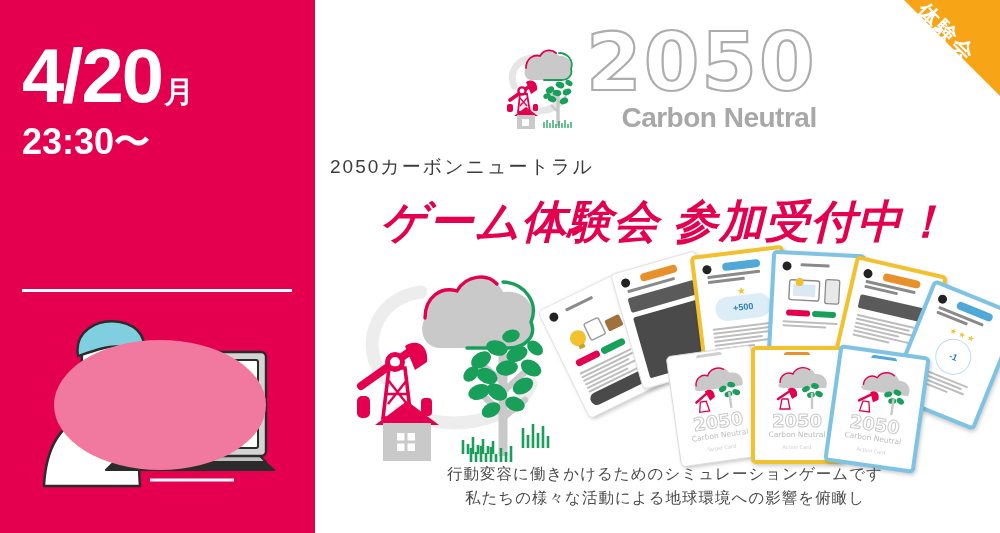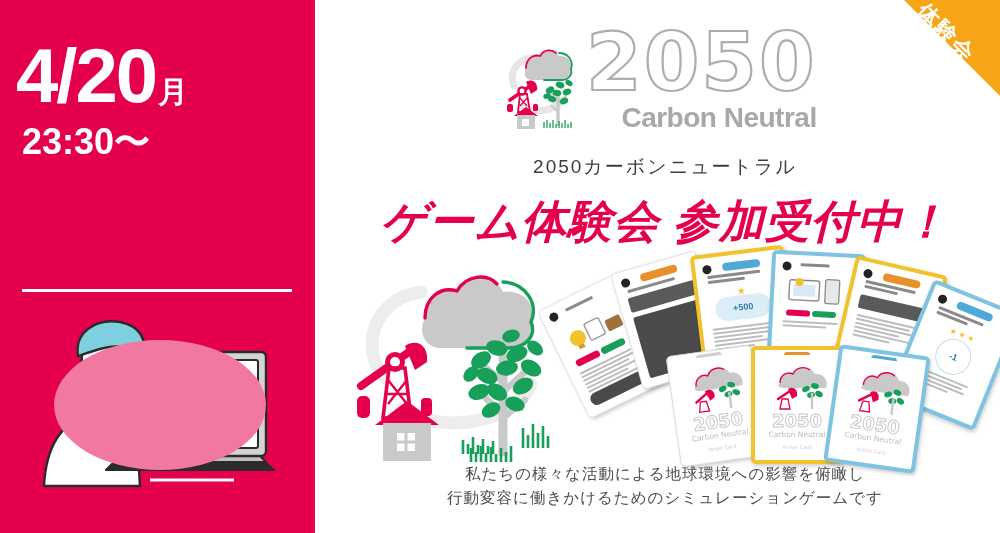--- a/index.html
+++ b/index.html
@@ -4,21 +4,21 @@
 <title>2050 Carbon Neutral</title>
 <style>
   html,body{margin:0;padding:0;background:#fff;}
   body{width:1000px;height:533px;overflow:hidden;
        font-family:"Liberation Sans","DejaVu Sans",sans-serif;}
   #stage{position:relative;width:1000px;height:533px;background:#ffffff;overflow:hidden;}
 
   
   #left-panel{position:absolute;left:0;top:0;width:315px;height:533px;
               background:#E4004F;overflow:hidden;}
-  #date-line{position:absolute;left:16px;top:38px;color:#fff;
+  #date-line{position:absolute;left:22px;top:38px;color:#fff;
              font-weight:bold;line-height:1;white-space:nowrap;}
   #date-main{font-size:76px;letter-spacing:-2px;vertical-align:baseline;}
   #date-dow{font-size:30px;font-weight:bold;margin-left:2px;}
   #time-line{position:absolute;left:22px;top:124px;color:#fff;
              font-size:36px;font-weight:bold;line-height:1;white-space:nowrap;}
   #venue-line{position:absolute;left:22px;top:198px;color:#fff;
               font-size:40px;font-weight:bold;line-height:1;white-space:nowrap;}
   #divider{position:absolute;left:22px;top:289px;width:270px;height:3px;background:#fff;}
 
   
@@ -39,21 +39,21 @@
   
   #logo-block{position:absolute;left:330px;top:26px;width:670px;height:150px;}
   #logo-row{position:absolute;left:170px;top:0;display:flex;align-items:flex-start;}
   #logo-mark{width:80px;height:90px;position:relative;margin-right:6px;margin-top:16px;}
   #logo-words{position:relative;}
   #logo-2050{font-size:80px;font-weight:bold;line-height:0.92;letter-spacing:2px;
              color:transparent;-webkit-text-stroke:2.2px #ADADAD;
              font-family:"DejaVu Sans",sans-serif;}
   #logo-cn{font-size:28px;font-weight:bold;color:#A8A8A8;letter-spacing:-0.5px;
            margin-top:2px;text-align:right;}
-  #logo-jp{position:absolute;left:0;top:128px;width:670px;text-align:center;
+  #logo-jp{position:absolute;left:0;top:128px;width:670px;
            font-size:19px;color:#3C3C3C;letter-spacing:2px;}
 
   
   #headline{position:absolute;left:330px;top:192px;width:670px;text-align:center;
             color:#E4004F;font-size:45px;font-weight:bold;font-style:italic;
             letter-spacing:1px;white-space:nowrap;
             text-shadow:2px 2px 0 rgba(255,255,255,0.9);}
 
   
   #illus-cycle{position:absolute;left:345px;top:258px;width:230px;height:205px;}
@@ -483,17 +483,17 @@
           <path d="M52 38 L52 54" stroke="#C9C9C9" stroke-width="2.4"></path>
           <text x="37" y="72" text-anchor="middle" font-size="18" font-weight="bold" fill="none" stroke="#C9C9C9" stroke-width="1" font-family="DejaVu Sans">2050</text>
           <text x="37" y="82" text-anchor="middle" font-size="7.5" fill="#BDBDBD" font-family="DejaVu Sans">Carbon Neutral</text>
           <text x="37" y="94" text-anchor="middle" font-size="5" fill="#CFCFCF" font-family="DejaVu Sans">Action Card</text>
         </svg>
       </div>
     </div>
   </div>
 
   <div id="caption">
+    <div>行動変容に働きかけるためのシミュレーションゲームです</div>
     <div>私たちの様々な活動による地球環境への影響を俯瞰し</div>
-    <div>行動変容に働きかけるためのシミュレーションゲームです</div>
   </div>
 
 </div>
 
 </body></html>

